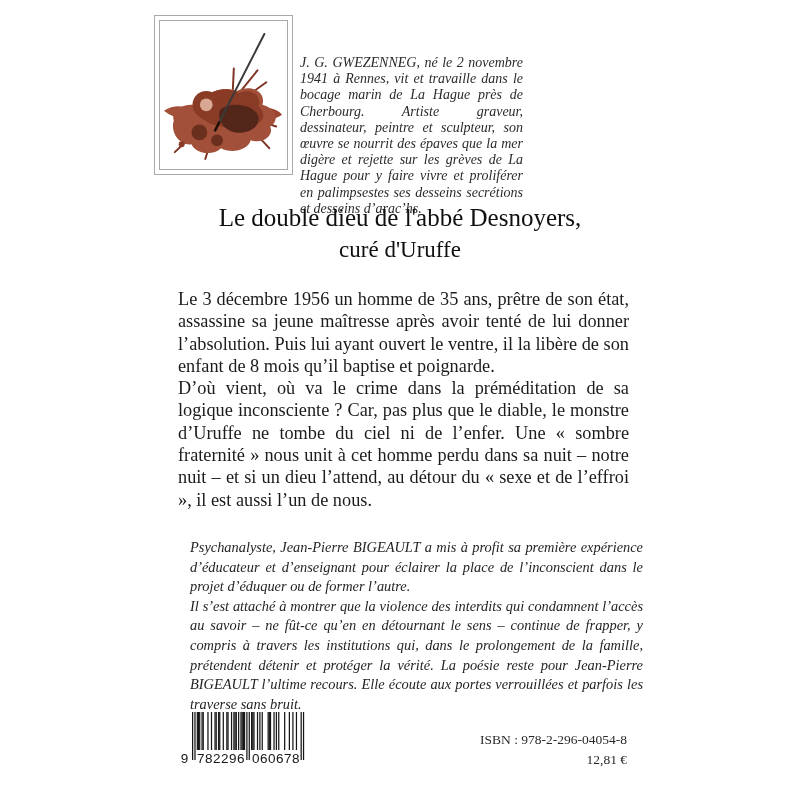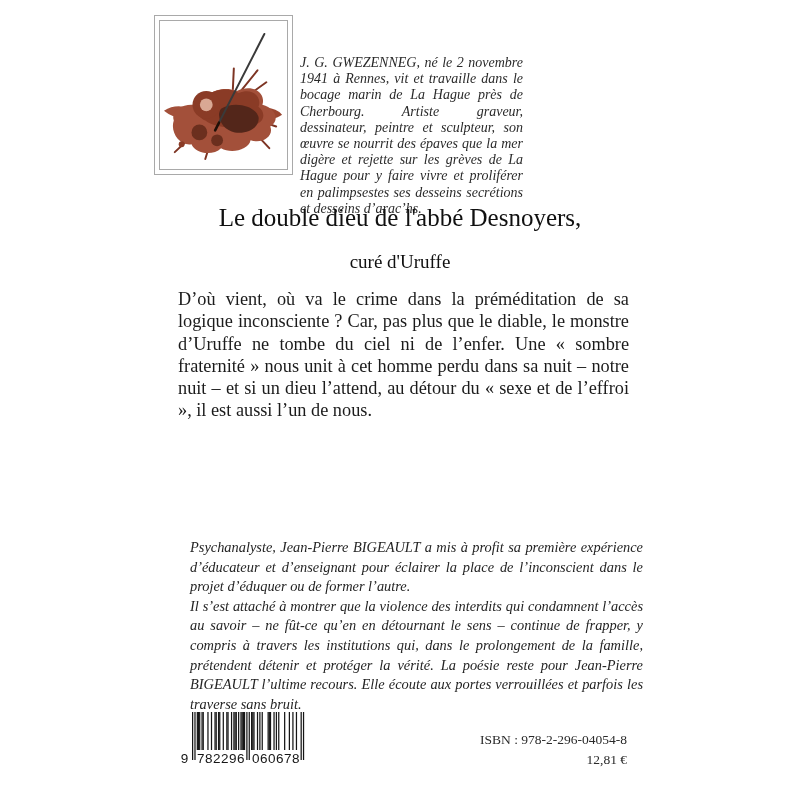--- a/index.html
+++ b/index.html
@@ -34,21 +34,21 @@
     text-align: justify;
     color: #2a2a2a;
   }
 
   
   .title-wrap {
     position: absolute; left: 100px; top: 203px; width: 600px;
     text-align: center; color: #101010;
   }
   .title-line1 { font-size: 25px; line-height: 30px; }
-  .title-line2 { font-size: 19px; line-height: 28px; margin-top: 15px; }
+  .title-line2 { font-size: 23px; line-height: 28px; margin-top: 3px; }
 
   
   .synopsis {
     position: absolute; left: 178px; top: 288px; width: 451px;
     font-size: 18.3px; line-height: 22.3px;
     text-align: justify;
     color: #1b1b1b;
   }
   .synopsis p { margin: 0; }
 
@@ -123,20 +123,21 @@
 </div>
 
 <div class="bio">J. G. GWEZENNEG, né le 2 novembre 1941 à Rennes, vit et travaille dans le bocage marin de La Hague près de Cherbourg. Artiste graveur, dessinateur, peintre et sculpteur, son œuvre se nourrit des épaves que la mer digère et rejette sur les grèves de La Hague pour y faire vivre et proliférer en palimpsestes ses desseins secrétions et desseins d’arac’hs.</div>
 
 <div class="title-wrap">
   <div class="title-line1">Le double dieu de l'abbé Desnoyers,</div>
   <div class="title-line2">curé d'Uruffe</div>
 </div>
 
 <div class="synopsis">
+  <p>Le 3 décembre 1956 un homme de 35 ans, prêtre de son état, assassine sa jeune maîtresse après avoir tenté de lui donner l’absolution. Puis lui ayant ouvert le ventre, il la libère de son enfant de 8 mois qu’il baptise et poignarde.</p>
   <p>D’où vient, où va le crime dans la préméditation de sa logique inconsciente ? Car, pas plus que le diable, le monstre d’Uruffe ne tombe du ciel ni de l’enfer. Une « sombre fraternité » nous unit à cet homme perdu dans sa nuit – notre nuit – et si un dieu l’attend, au détour du « sexe et de l’effroi », il est aussi l’un de nous.</p>
 </div>
 
 <div class="author-note">
   <p>Psychanalyste, Jean-Pierre BIGEAULT a mis à profit sa première expérience d’éducateur et d’enseignant pour éclairer la place de l’inconscient dans le projet d’éduquer ou de former l’autre.</p>
   <p>Il s’est attaché à montrer que la violence des interdits qui condamnent l’accès au savoir – ne fût-ce qu’en en détournant le sens – continue de frapper, y compris à travers les institutions qui, dans le prolongement de la famille, prétendent détenir et protéger la vérité. La poésie reste pour Jean-Pierre BIGEAULT l’ultime recours. Elle écoute aux portes verrouillées et parfois les traverse sans bruit.</p>
 </div>
 
 <div class="barcode">
   <svg width="134" height="52" aria-hidden="true">

